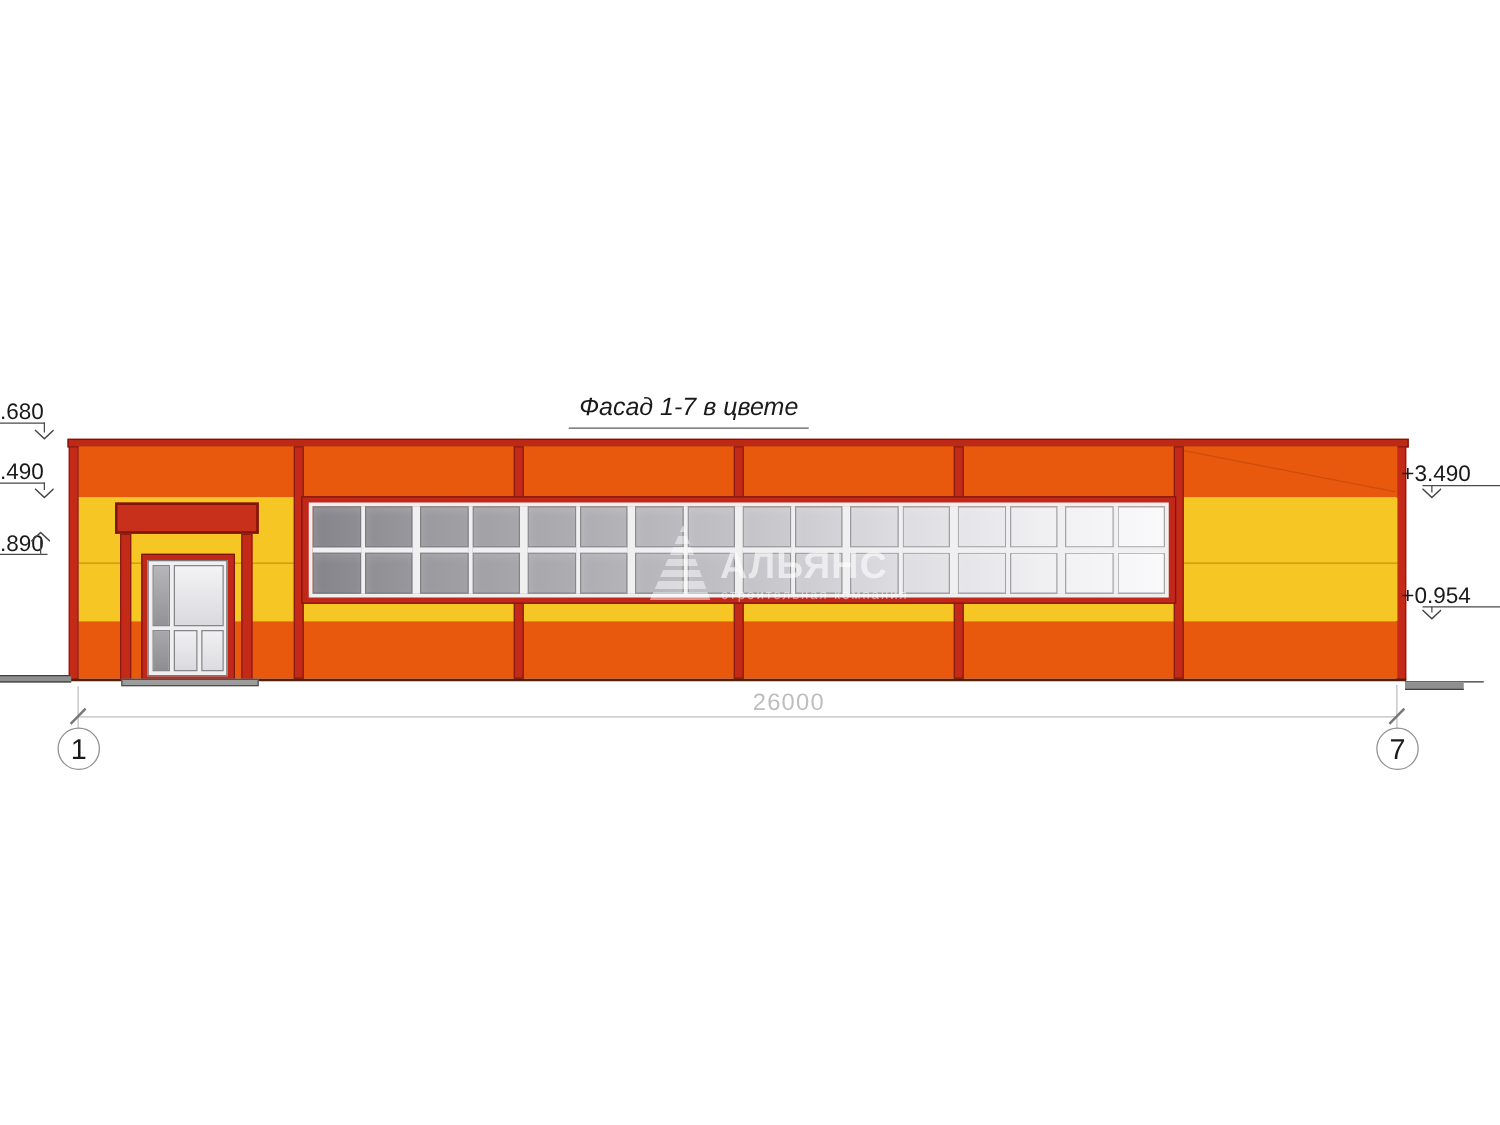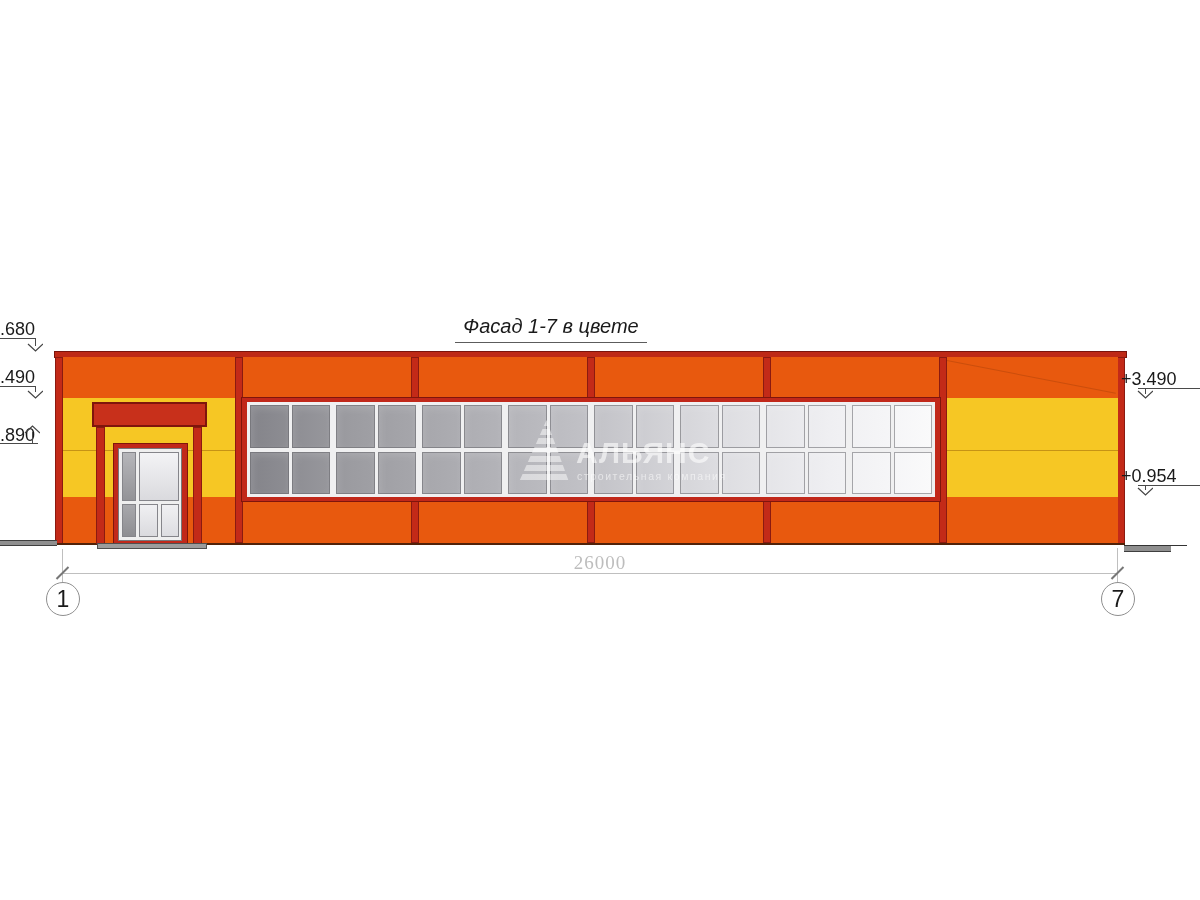--- a/index.html
+++ b/index.html
@@ -20,21 +20,21 @@
   .band-top{position:absolute;left:63px;top:357px;width:1055px;height:41px;background:#E8590E;}
   .band-mid{position:absolute;left:63px;top:398px;width:1055px;height:99px;background:#F6C724;}
   .joint{position:absolute;top:450px;height:1px;background:rgba(150,95,5,.5);}
   .joint.l{left:63px;width:172px;} .joint.r{left:947px;width:171px;}
   .band-bot{position:absolute;left:63px;top:497px;width:1055px;height:46px;background:#E8590E;}
   .bottom-edge{position:absolute;left:56px;top:543px;width:1069px;height:2px;background:#512209;}
   .pil{position:absolute;top:357px;width:8px;height:186px;background:#C32A18;border:1px solid #8B1A10;box-sizing:border-box;}
   .p1{left:235px;} .p2{left:411px;} .p3{left:587px;} .p4{left:763px;} .p5{left:939px;}
   .diag{position:absolute;left:947px;top:360px;width:172px;height:1px;background:rgba(70,25,0,.18);transform:rotate(11deg);transform-origin:left top;}
   
-  .window{position:absolute;left:241px;top:397px;width:700px;height:105px;background:#C1281A;border:1px solid #7F150C;box-sizing:border-box;z-index:3;}
+  .window{position:absolute;left:241px;top:397px;width:700px;height:86px;background:#C1281A;border:1px solid #7F150C;box-sizing:border-box;z-index:3;}
   .win-field{
     position:absolute;left:5px;top:4px;right:5px;bottom:4px;display:flex;
     border:3px solid #F0F0F1;box-sizing:border-box;
     background:linear-gradient(90deg,#84848A 0%,#9C9CA1 15%,#AEAEB3 32%,#C2C2C7 50%,#DCDCE0 68%,#EFEFF2 85%,#FAFAFB 100%);
   }
   .win-col{flex:1;display:flex;flex-direction:column;border-right:3px solid #F0F0F1;}
   .win-col.group-end{border-right-width:6px;}
   .win-col:last-child{border-right:none;}
   .win-pane{flex:1;box-shadow:inset 0 0 0 1px rgba(100,100,106,.55), inset 2px 3px 8px rgba(255,255,255,.16);}
   .win-pane.top{border-bottom:4px solid #F0F0F1;}
@@ -64,21 +64,21 @@
   
   .ground-l{position:absolute;left:0;top:540px;width:57px;height:6px;background:#8F8F8F;border-top:1px solid #3F3F3F;border-bottom:1px solid #3F3F3F;box-sizing:border-box;}
   .ground-r-line{position:absolute;left:1124px;top:545px;width:63px;height:1px;background:#333;}
   .ground-r-pad{position:absolute;left:1124px;top:546px;width:47px;height:6px;background:#8F8F8F;border-bottom:1px solid #3F3F3F;box-sizing:border-box;}
   
   .ext{position:absolute;width:1px;background:#BFBFBF;}
   .ext.l{left:62px;top:549px;height:35px;} .ext.r{left:1117px;top:548px;height:36px;}
   .dim-line{position:absolute;left:63px;top:573px;width:1055px;height:1px;background:#BFBFBF;}
   .tick{position:absolute;width:17px;height:2px;background:#777;transform:rotate(-45deg);}
   .tick.l{left:54px;top:572px;} .tick.r{left:1109px;top:572px;}
-  .dim-label{position:absolute;left:540px;top:552px;width:120px;text-align:center;font-size:19px;letter-spacing:1px;color:#BDBDBD;font-family:Liberation Serif, serif;}
+  .dim-label{position:absolute;left:540px;top:552px;width:120px;text-align:right;font-size:19px;letter-spacing:1px;color:#BDBDBD;}
   .axis{position:absolute;top:582px;width:34px;height:34px;border:1px solid #8F8F8F;border-radius:50%;background:#fff;
         display:flex;align-items:center;justify-content:center;font-size:23px;color:#1a1a1a;box-sizing:border-box;}
   .axis.a1{left:46px;} .axis.a7{left:1101px;}
   
   .elev-label{position:absolute;font-size:18px;color:#1a1a1a;white-space:nowrap;}
   .el-left{left:-70px;width:105px;text-align:right;}
   .el-right{left:1121px;width:80px;text-align:left;}
   .eline{position:absolute;background:#4a4a4a;}
   .elev-arrow{position:absolute;}
   .lm1-t{top:319px;} .lm1-h{left:0;top:338px;width:36px;height:1px;} .lm1-v{left:35px;top:338px;width:1px;height:8px;} .lm1-a{left:27px;top:343px;}

